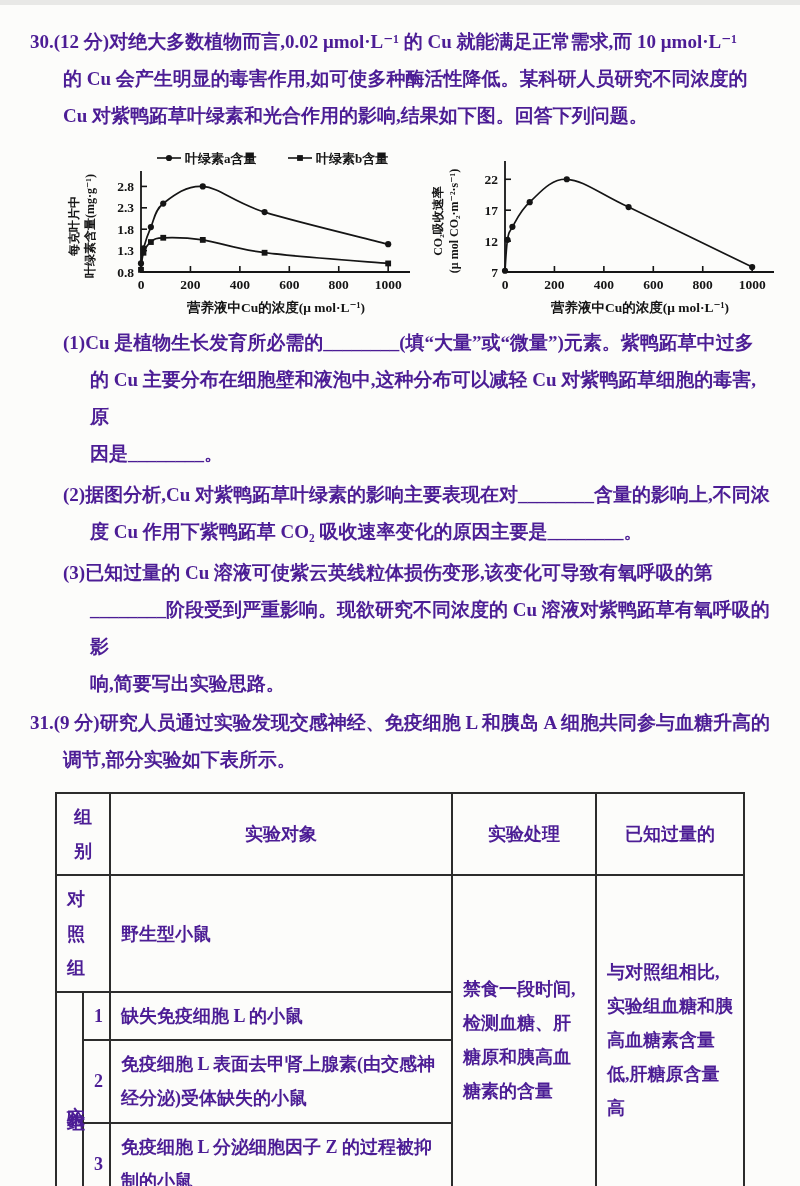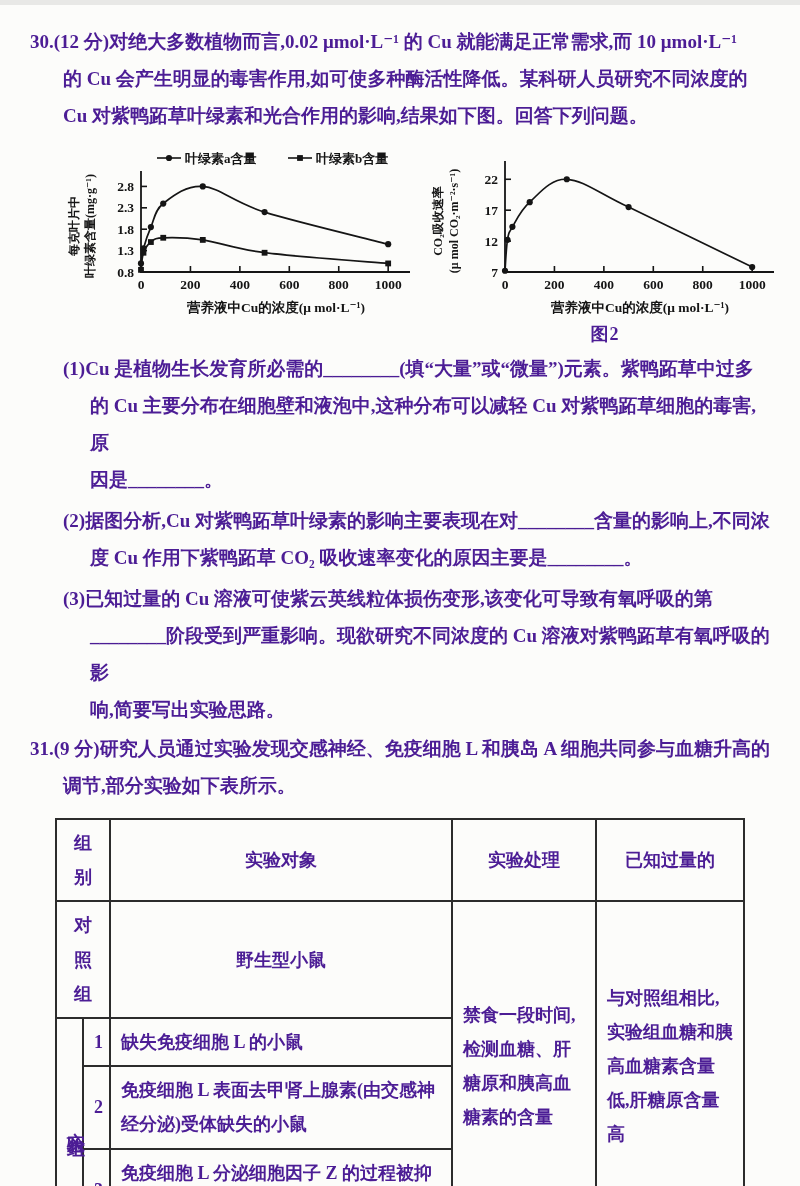--- a/index.html
+++ b/index.html
@@ -23,21 +23,21 @@
   figcaption { text-align:center; font-size:18px; margin-top:2px; letter-spacing:1px; }
 
   table.exp {
     border-collapse:collapse; margin:14px auto 0 auto; width:690px;
     font-size:18px; table-layout:fixed;
   }
   table.exp td {
     border:2px solid #2c2c2c; padding:6px 10px; line-height:1.9;
     vertical-align:middle;
   }
-  td.c { text-align:center; }
+  td.c { }
   td.head { text-align:center; height:46px; }
   td.wrapcell { line-height:2.15; padding:8px 10px; }
   td.vlabel {
     text-align:center; padding:4px 2px;
   }
   .vtext {
     writing-mode:vertical-lr; text-orientation:upright;
     margin:0 auto; letter-spacing:4px; line-height:1;
   }
   .col-g1 { width:42px; } .col-g2 { width:40px; }
@@ -139,21 +139,20 @@
             <path d="M76,122.76363636363637C76.4,117.6 77.2,99.2 78.5,91.9C79.7,84.5 79.7,85.2 83.4,78.9C87.1,72.6 91.7,62.1 100.7,54.1C109.8,46.2 121.3,30.4 137.8,31.3C154.3,32.1 168.7,44.5 199.6,59.1C230.5,73.7 302.6,109.1 323.2,119.1" fill="none" stroke="#151515" stroke-width="1.7"></path>
             <circle cx="76" cy="122.76363636363637" r="3.1" fill="#151515"></circle>
             <circle cx="78.47169811320755" cy="91.85454545454546" r="3.1" fill="#151515"></circle>
             <circle cx="83.41509433962264" cy="78.87272727272727" r="3.1" fill="#151515"></circle>
             <circle cx="100.71698113207547" cy="54.14545454545454" r="3.1" fill="#151515"></circle>
             <circle cx="137.79245283018867" cy="31.27272727272728" r="3.1" fill="#151515"></circle>
             <circle cx="199.58490566037736" cy="59.09090909090909" r="3.1" fill="#151515"></circle>
             <circle cx="323.1698113207547" cy="119.05454545454546" r="3.1" fill="#151515"></circle>
           </svg>
         </div>
-      <figcaption>图2</figcaption>
     </figure>
   </div>
 
   <div class="para q-sub">(1)Cu 是植物生长发育所必需的________(填“大量”或“微量”)元素。紫鸭跖草中过多
 的 Cu 主要分布在细胞壁和液泡中,这种分布可以减轻 Cu 对紫鸭跖草细胞的毒害,原
 因是________。</div>
   <div class="para q-sub">(2)据图分析,Cu 对紫鸭跖草叶绿素的影响主要表现在对________含量的影响上,不同浓
 度 Cu 作用下紫鸭跖草 CO₂ 吸收速率变化的原因主要是________。</div>
   <div class="para q-sub">(3)已知过量的 Cu 溶液可使紫云英线粒体损伤变形,该变化可导致有氧呼吸的第
 ________阶段受到严重影响。现欲研究不同浓度的 Cu 溶液对紫鸭跖草有氧呼吸的影

